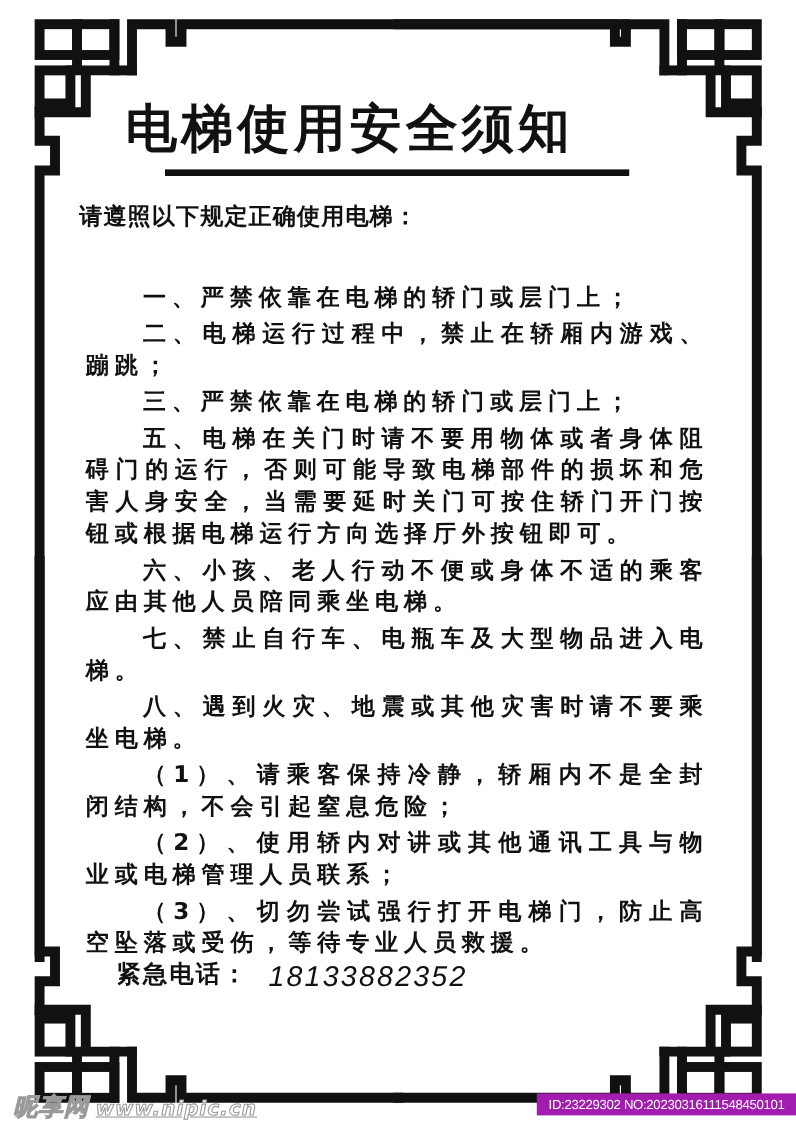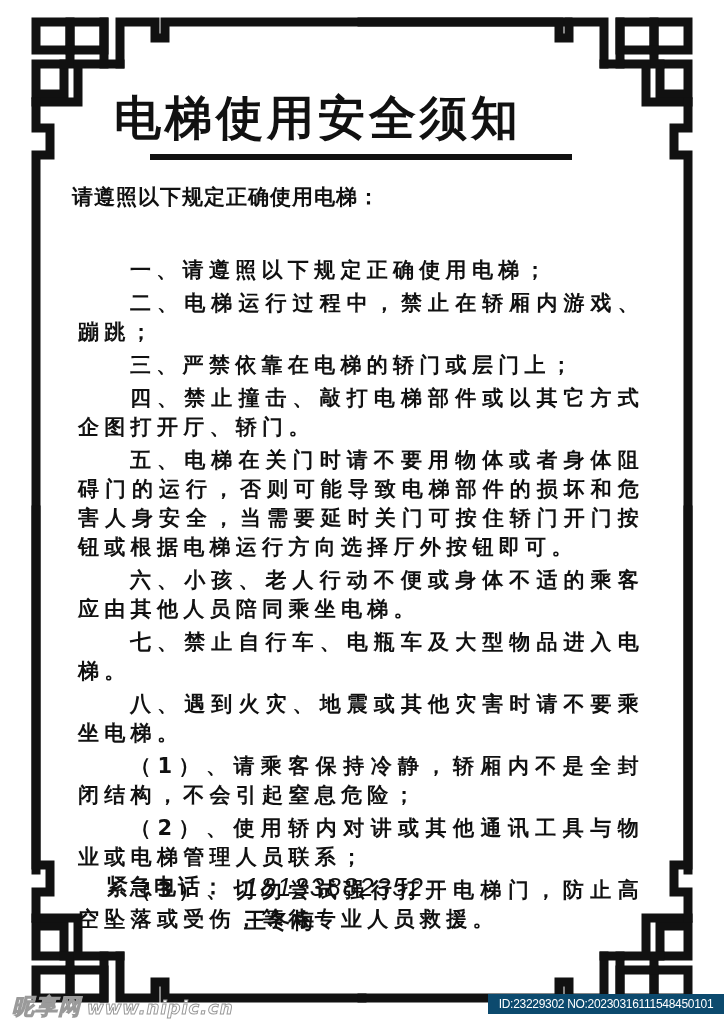--- a/index.html
+++ b/index.html
@@ -16,22 +16,22 @@
            line-height:29px; letter-spacing:5.3px; text-align:justify; }
   .rules p { margin:0 0 4px 0; text-indent:52px; }
   .rules p.sub { text-indent:52px; }
   .contact { position:absolute; left:106px; top:870px; font-size:22px; line-height:34px; font-weight:bold; }
   .contact .row { display:flex; white-space:pre; }
   .contact .lbl { width:138px; letter-spacing:2px; }
   .contact .nm { width:104px; letter-spacing:2px; }
   .contact .ph { letter-spacing:2px; font-weight:normal; font-family:"Liberation Sans",sans-serif; font-size:26px;font-style:italic; }
   .wm-left { position:absolute; left:12px; top:992px; font-size:22px; font-style:italic; font-weight:bold;
              color:#ffffff; -webkit-text-stroke:1px #9a9a9a; letter-spacing:1px; white-space:nowrap; }
-  .wm-left .url { font-size:18px; margin-left:6px; }
-  .wm-right { position:absolute; left:488px; top:994px; width:236px; height:20px; background:#0c4a6e;
+  .wm-left .url { font-size:18px; margin-left:6px;text-decoration:underline; }
+  .wm-right { position:absolute; left:488px; top:994px; width:236px; height:20px; background:#a21caf;
               color:#ffffff; font-size:12px; line-height:20px; text-align:center; white-space:nowrap;
               font-family:"Liberation Sans",sans-serif; letter-spacing:-0.3px; }
 </style>
 </head>
 <body>
 
 <svg id="frame" viewBox="0 0 724 1024" xmlns="http://www.w3.org/2000/svg">
   <g fill="none" stroke="#111" stroke-width="9" stroke-linejoin="miter" stroke-linecap="square">
 
     <g id="corner">
@@ -86,40 +86,38 @@
 </svg>
 
 <div class="title">电梯使用安全须知</div>
 <div class="title-rule"></div>
 
 <div class="intro">
   <p>请遵照以下规定正确使用电梯：</p>
 </div>
 
 <div class="rules">
-  <p>一、请遵照以下规定正确使用电梯；</p>
+  <p>一、严禁依靠在电梯的轿门或层门上；</p>
   <p>二、电梯运行过程中，禁止在轿厢内游戏、蹦跳；</p>
   <p>三、严禁依靠在电梯的轿门或层门上；</p>
-  <p>四、禁止撞击、敲打电梯部件或以其它方式企图打开厅、轿门。</p>
   <p>五、电梯在关门时请不要用物体或者身体阻碍门的运行，否则可能导致电梯部件的损坏和危害人身安全，当需要延时关门可按住轿门开门按钮或根据电梯运行方向选择厅外按钮即可。</p>
   <p>六、小孩、老人行动不便或身体不适的乘客应由其他人员陪同乘坐电梯。</p>
   <p>七、禁止自行车、电瓶车及大型物品进入电梯。</p>
   <p>八、遇到火灾、地震或其他灾害时请不要乘坐电梯。</p>
   <p class="sub">（1）、请乘客保持冷静，轿厢内不是全封闭结构，不会引起窒息危险；</p>
   <p class="sub">（2）、使用轿内对讲或其他通讯工具与物业或电梯管理人员联系；</p>
   <p class="sub">（3）、切勿尝试强行打开电梯门，防止高空坠落或受伤，等待专业人员救援。</p>
 </div>
 
 <div class="contact">
   <div class="row">
     <span class="lbl">紧急电话：</span>
     <span class="ph">18133882352</span>
   </div>
   <div class="row">
     <span class="lbl"></span>
-    <span class="nm">王冬梅</span>
   </div>
 </div>
 
 <div class="wm-left">
   <span>昵享网</span><span class="url">www.nipic.cn</span>
 </div>
 <div class="wm-right">ID:23229302 NO:20230316111548450101</div>
 
 </body></html>

